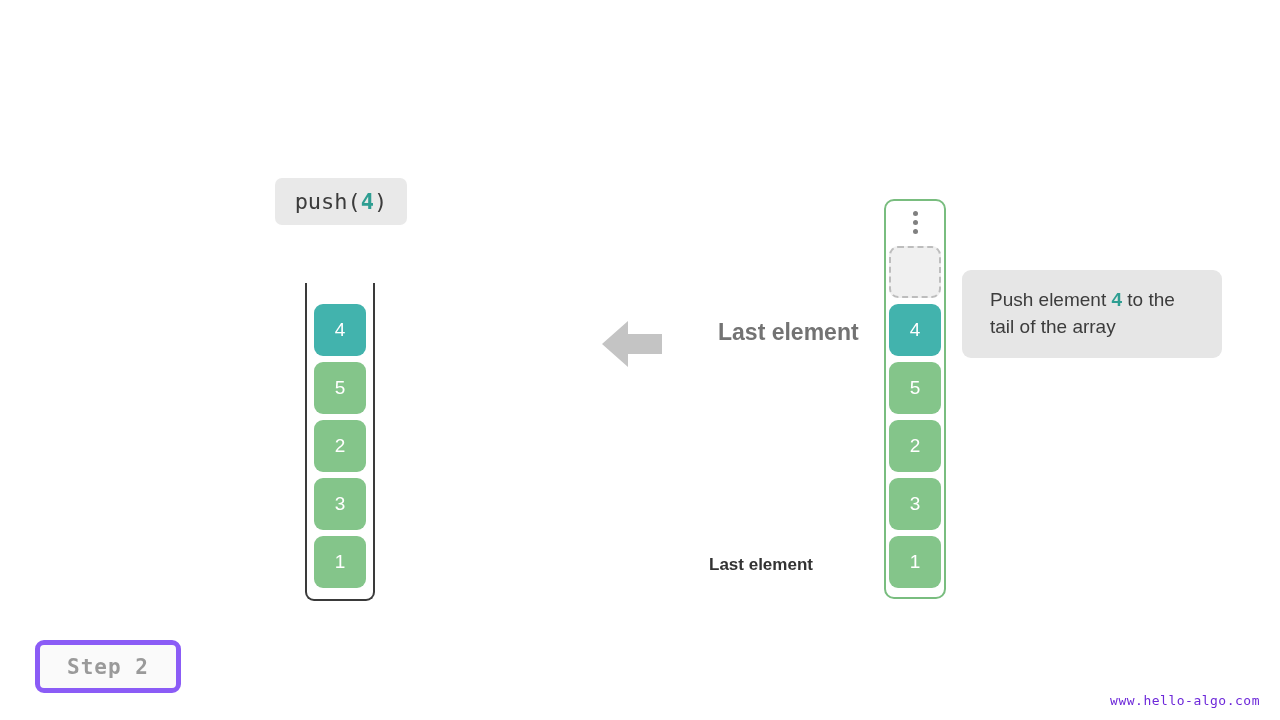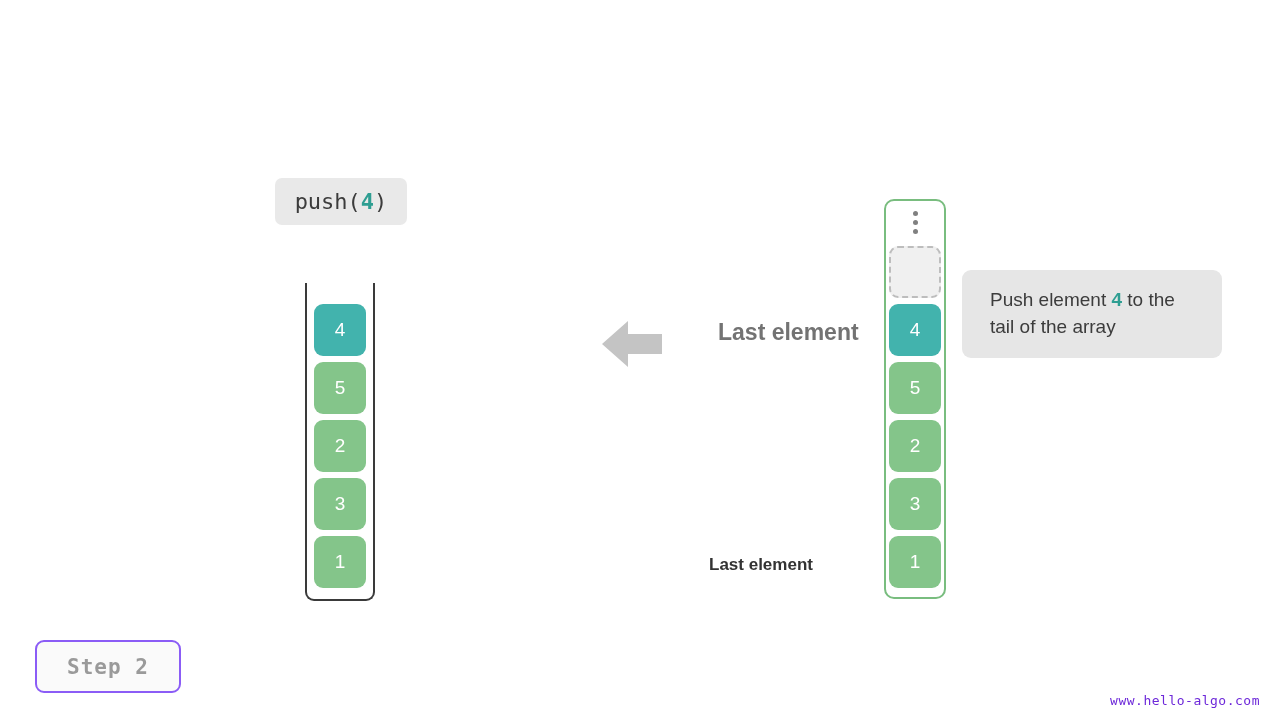--- a/index.html
+++ b/index.html
@@ -199,21 +199,21 @@
   }
 
   
   #step-badge {
     position: absolute;
     left: 35px;
     top: 640px;
     width: 146px;
     height: 53px;
     background: #fafafa;
-    border: 2px solid #8b5cf6;
+    border: 5px solid #8b5cf6;
     border-radius: 9px;
     box-sizing: border-box;
     display: flex;
     align-items: center;
     justify-content: center;
     font-family: "DejaVu Sans Mono", monospace;
     font-size: 21px;
     font-weight: bold;
     color: #9a9a9a;
     letter-spacing: 1px;

